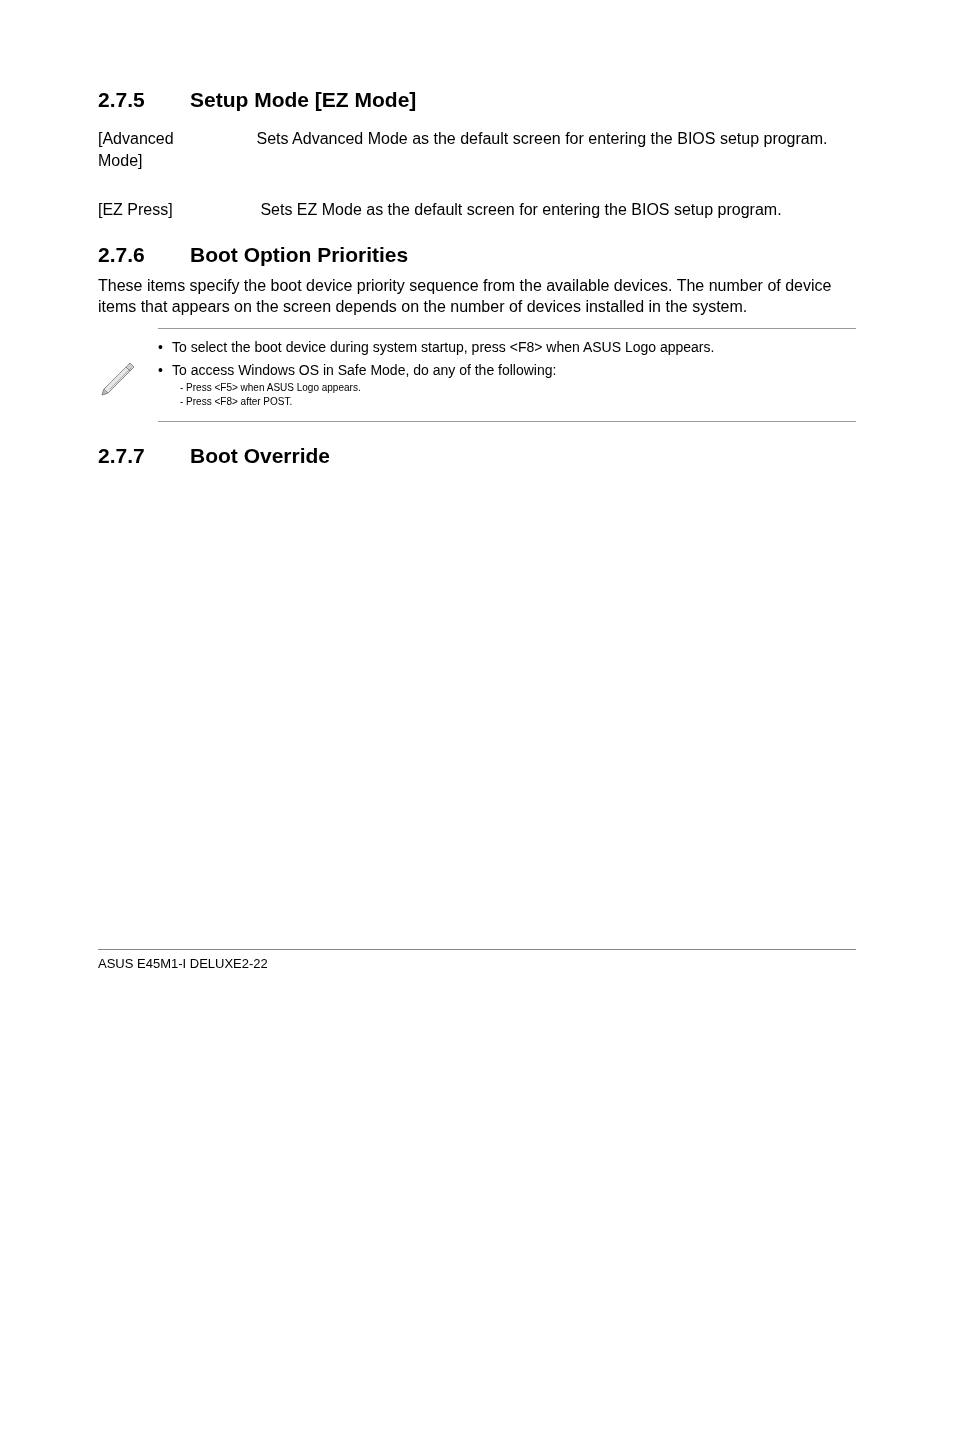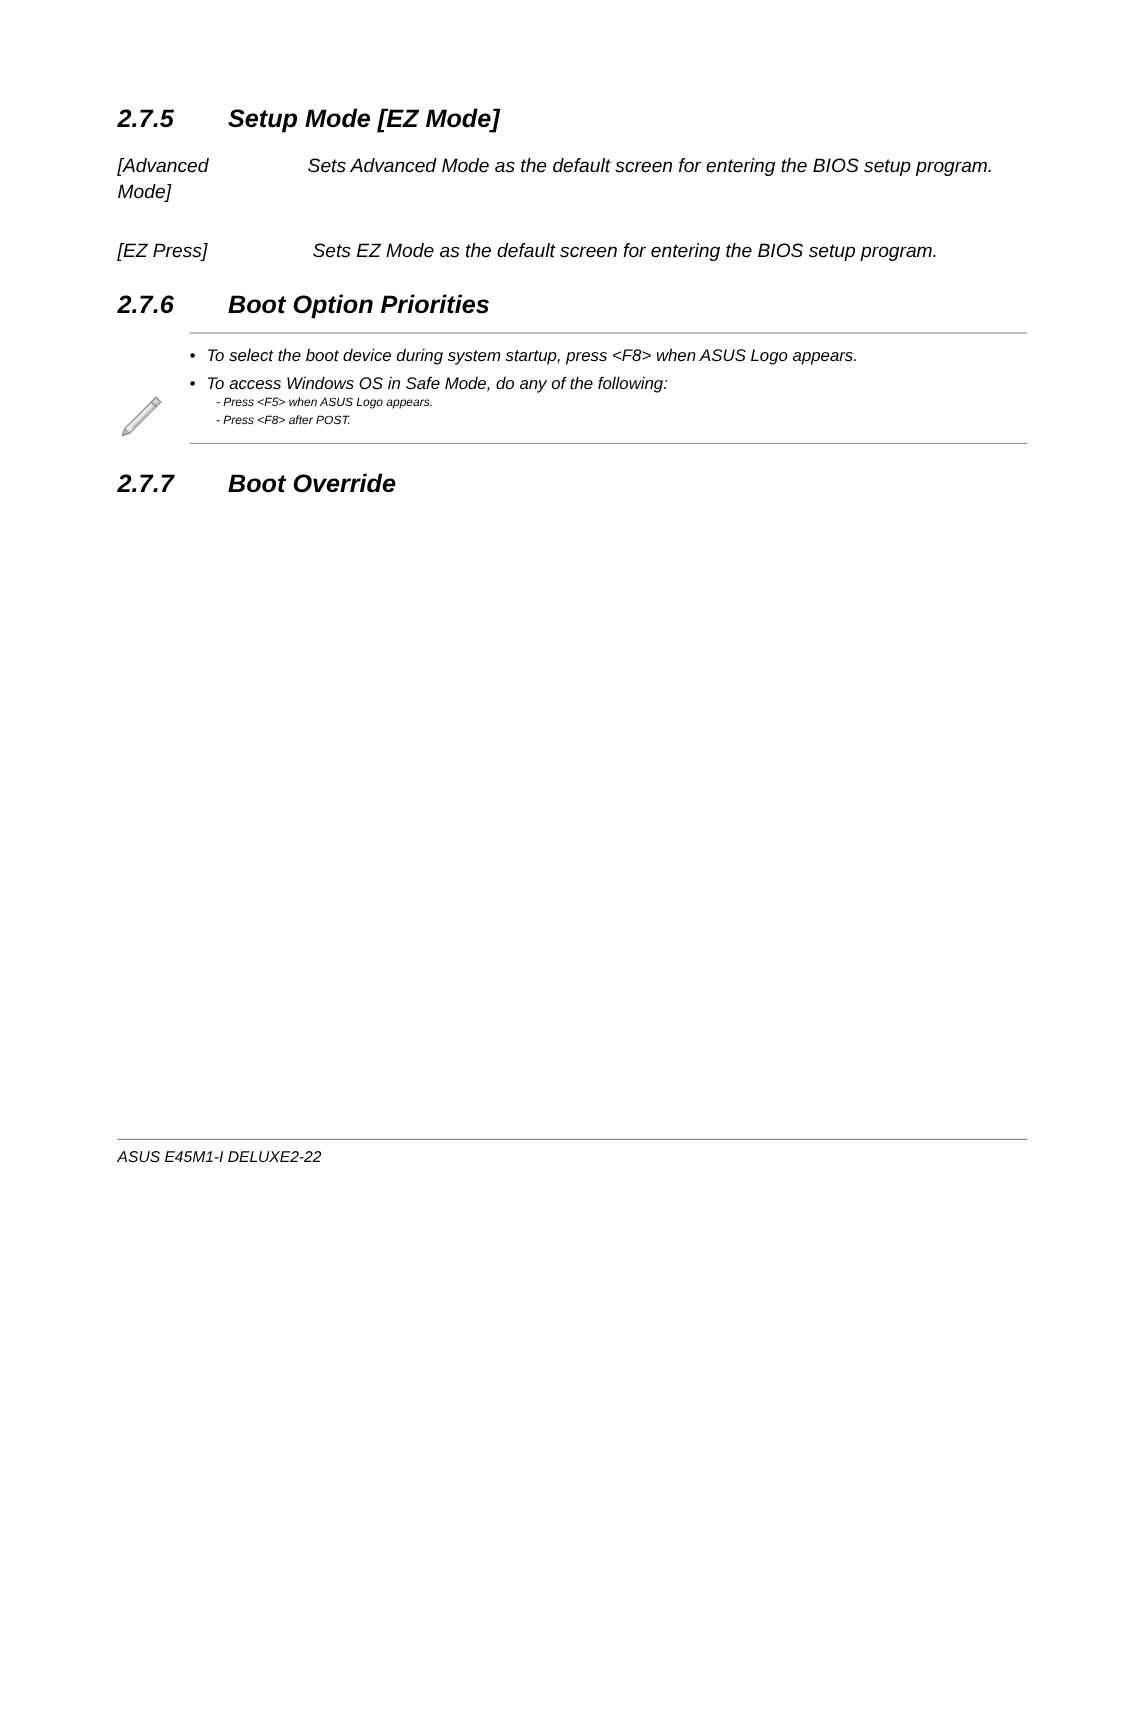--- a/index.html
+++ b/index.html
@@ -8,21 +8,20 @@
     height: 1438px;
     background: #ffffff;
     font-family: Arial, Helvetica, sans-serif;
     color: #000000;
   }
   .page {
     width: 954px;
     height: 1029px;
     padding: 88px 98px 40px 98px;
     position: relative;
-    font-style: italic;
   }
   .section-heading {
     font-weight: bold;
     font-size: 21px;
     margin-top: 0;
     margin-bottom: 8px;
     display: flex;
     align-items: baseline;
   }
   .section-num {
@@ -46,21 +45,21 @@
   .para {
     font-size: 16px;
     line-height: 1.35;
     margin-top: 6px;
   }
   .gap-small { height: 12px; }
   .gap-med { height: 22px; }
 
   .note-block {
     display: flex;
-    align-items: flex-end;
+    align-items: center;
     margin-top: 10px;
   }
   .note-icon-col {
     flex: 0 0 60px;
     display: flex;
     justify-content: flex-start;
     align-items: flex-start;
     padding-top: 6px;
   }
   .note-content-col {
@@ -125,20 +124,21 @@
     <div class="defn-body">Sets EZ Mode as the default screen for entering the BIOS setup program.</div>
   </div>
 
   <div class="gap-med"></div>
 
   <h2 class="section-heading">
     <span class="section-num">2.7.6</span>
     <span>Boot Option Priorities</span>
   </h2>
 
+  <p class="para">These items specify the boot device priority sequence from the available devices. The number of device items that appears on the screen depends on the number of devices installed in the system.</p>
 
   <div class="note-block">
     <div class="note-icon-col">
       <span>
         <svg width="42" height="42" viewBox="0 0 42 42">
           <g>
             <path d="M6 34 L28 12 L32 16 L10 38 L4 40 Z" fill="#e6e6e6" stroke="#888" stroke-width="1"></path>
             <path d="M28 12 L32 8 L36 12 L32 16 Z" fill="#cfcfcf" stroke="#888" stroke-width="1"></path>
             <line x1="9" y1="31" x2="30" y2="10" stroke="#999" stroke-width="0.8"></line>
             <line x1="12" y1="34" x2="33" y2="13" stroke="#999" stroke-width="0.8"></line>

